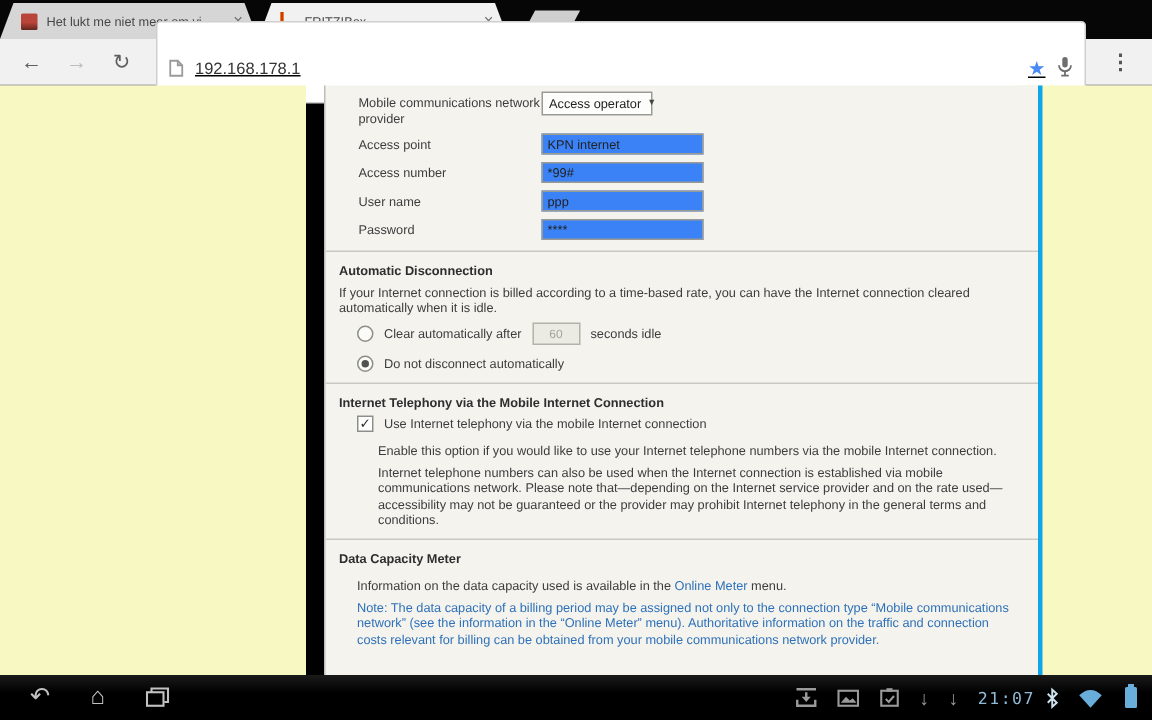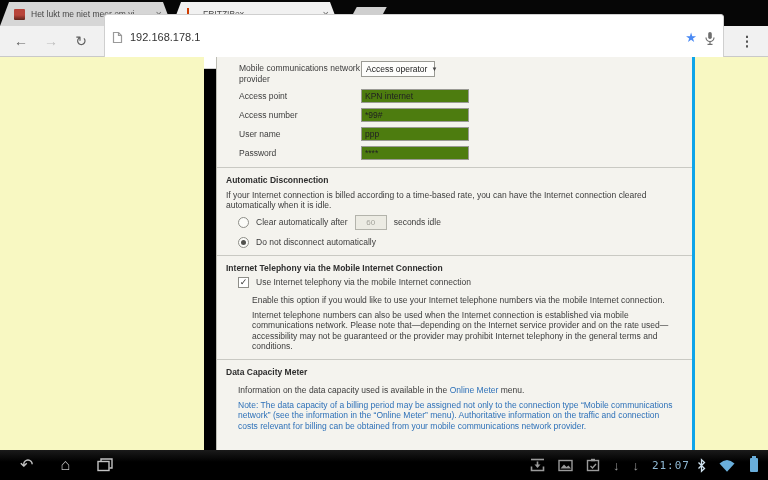--- a/index.html
+++ b/index.html
@@ -23,36 +23,36 @@
   .newtab{width:30px;height:14px;background:#cfcfcf;transform:skewX(-28deg);
           margin:0 0 5px 14px;}
 
   
   .toolbar{position:absolute;top:26px;left:0;width:768px;height:31px;background:#f1f1f1;
            border-bottom:1px solid #c9c9c9;display:flex;align-items:center;
            padding:0 8px;box-sizing:border-box;gap:4px;}
   .navbtn{width:26px;text-align:center;font-size:14px;color:#5f5f5f;line-height:26px;}
   .navbtn.disabled{color:#bdbdbd;}
   .urlbox{flex:1;height:21px;margin:0 6px;background:#fff;border:1px solid #cfcfcf;
-          border-radius:3px;display:flex;align-items:flex-start;padding:16px 7px;gap:7px;}
+          border-radius:3px;display:flex;align-items:flex-end;padding:16px 7px;gap:7px;text-decoration:underline;}
   .urltext{flex:1;font-size:11px;color:#333;}
   .star{font-size:13px;line-height:13px;}
   .menu-dots{font-size:14px;color:#555;font-weight:bold;padding:0 6px;letter-spacing:0;}
 
   
   .content{position:absolute;top:57px;left:0;width:768px;height:393px;}
   .panel{position:absolute;left:216px;top:0;width:479px;height:393px;background:#f4f3ee;
          border-left:1px solid #bdbdb5;border-right:3px solid #0ea5e9;box-sizing:border-box;
          font-size:8.5px;color:#3c3c3c;line-height:10.5px;overflow:hidden;}
   .panel hr{border:none;border-top:1px solid #c9c9c3;margin:7px 0;}
   .sect-h{font-weight:bold;color:#2e2e2e;margin:6px 10px 4px 9px;}
   .para{margin:3px 10px 4px 9px;}
   .frow{display:flex;align-items:flex-start;margin:0 0 5px 22px;}
   .frow .flabel{width:122px;padding-top:2px;flex:none;}
-  .tinput{width:100px;height:12px;border:1px solid #9a9a94;background:#4d7c0f;font-size:8.5px;
+  .tinput{width:100px;height:12px;border:1px solid #9a9a94;background:#3b82f6;font-size:8.5px;
           font-family:"Liberation Sans",sans-serif;padding:0 3px;color:#222;}
   .select{width:64px;height:14px;border:1px solid #9a9a94;background:#fdfdfb;display:flex;
           align-items:center;padding:0 4px;gap:4px;}
   .select .sval{flex:1;font-size:8.5px;color:#222;white-space:nowrap;}
   .select .sarrow{font-size:6px;color:#444;}
   .choice{display:flex;align-items:center;gap:7px;margin:0 0 7px 21px;}
   .radio{width:9px;height:9px;border:1px solid #8e8e88;border-radius:50%;background:#fbfbf8;
          position:relative;flex:none;}
   .radio.checked::after{content:"";position:absolute;inset:2px;border-radius:50%;background:#52524e;}
   .checkbox{width:9px;height:9px;border:1px solid #8e8e88;background:#fff;flex:none;

